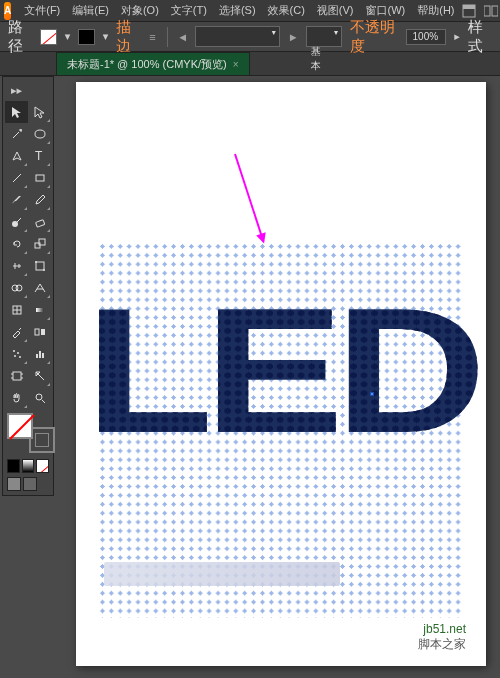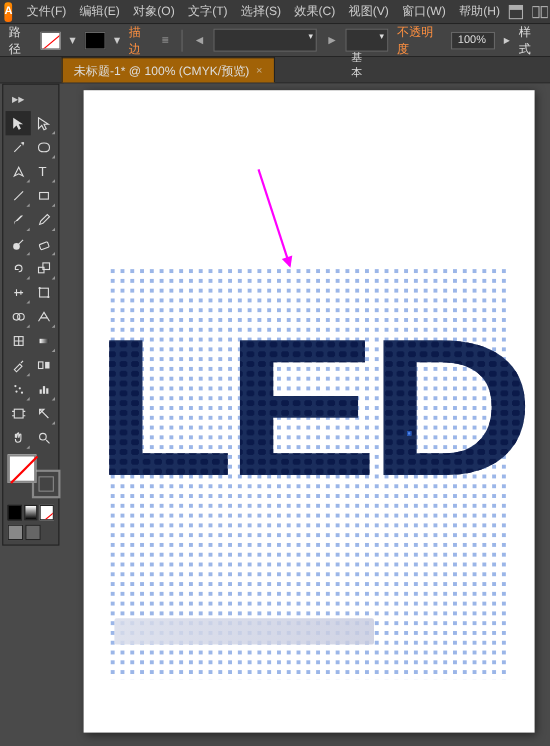--- a/index.html
+++ b/index.html
@@ -3,31 +3,31 @@
 <meta charset="utf-8">
 <style>
 *{margin:0;padding:0;box-sizing:border-box;font-family:"Microsoft YaHei",sans-serif;-webkit-font-smoothing:antialiased}
 html,body{width:500px;height:678px;background:#4a4a4a;overflow:hidden;color:#ccc;font-size:11px}
 .menubar{height:22px;background:#3a3a3a;display:flex;align-items:center;padding:0 4px;gap:2px;border-bottom:1px solid #222}
 .app-icon{width:18px;height:18px;background:linear-gradient(135deg,#ff9500,#ff6a00);border-radius:3px;margin-right:6px;display:flex;align-items:center;justify-content:center;color:#fff;font-weight:bold;font-size:10px}
 .menu-item{padding:2px 5px;cursor:pointer;white-space:nowrap;font-size:11px}
 .menu-right{margin-left:auto;display:flex;gap:8px;padding-right:6px}
 .menu-icon{width:14px;height:14px;opacity:.8}
 .optionbar{height:30px;background:#444;display:flex;align-items:center;padding:0 8px;gap:8px;border-bottom:1px solid #222}
-.opt-label{font-size:11px;color:#ddd}
+.opt-label{font-size:15px;color:#ddd}
 .swatch{width:20px;height:16px;border:1px solid #666}
 .swatch.none{background:#fff;position:relative;overflow:hidden}
 .swatch.none::after{content:"";position:absolute;left:-4px;top:7px;width:28px;height:1px;background:red;transform:rotate(-40deg)}
 .dropdown{height:18px;background:#333;border:1px solid #666;padding:18px 14px 1px 4px;font-size:10px;color:#ddd;position:relative}
 .dropdown::after{content:"▾";position:absolute;right:3px;top:1px;font-size:8px}
 .chev{width:10px;text-align:center;opacity:.7}
 .num-input{width:40px;height:16px;background:#333;border:1px solid #666;color:#ddd;font-size:10px;text-align:center;padding-right:2px}
 .sep{width:1px;height:20px;background:#666;margin:0 2px}
 .tabbar{height:24px;background:#3a3a3a;display:flex;align-items:flex-end;padding-left:56px;border-bottom:1px solid #222}
-.doc-tab{background:#a16207;padding:4px 10px 3px;font-size:11px;color:#ddd;border:1px solid #222;border-bottom:none;display:flex;align-items:center;gap:6px}
+.doc-tab{background:#14532d;padding:4px 10px 3px;font-size:11px;color:#ddd;border:1px solid #222;border-bottom:none;display:flex;align-items:center;gap:6px}
 .tab-close{font-size:10px;opacity:.6;cursor:pointer}
 .workspace{position:absolute;top:76px;left:0;right:0;bottom:0;background:#4a4a4a}
 .toolbox{position:absolute;top:0;left:2px;width:52px;background:#444;border:1px solid #222;display:flex;flex-direction:column;padding:2px}
 .tool-row{display:flex}
 .tool{width:24px;height:22px;display:flex;align-items:center;justify-content:center;cursor:pointer;position:relative}
 .tool.active{background:#2a2a2a}
 .tool-sm{position:absolute;right:1px;bottom:1px;width:0;height:0;border-right:3px solid #999;border-top:3px solid transparent}
 .fillstroke{width:48px;height:40px;position:relative;margin:4px 2px}
 .fsbox{position:absolute;width:26px;height:26px;border:2px solid #888}
 .fs-fill{top:0;left:0;background:#fff}
@@ -353,16 +353,20 @@
 
       <div class="led-region">
         <div class="grid-bg"></div>
         <div class="led-text-base">LED</div>
         <div class="led-text">LED</div>
         <div class="anchor" style="top:150px;left:272px"></div>
       </div>
 
       <div class="blur-bar"></div>
 
+      <div class="watermark">
+        <div class="site">jb51.net</div>
+        <div>脚本之家</div>
+      </div>
     </div>
   </div>
 
 </div>
 
 </body></html>

